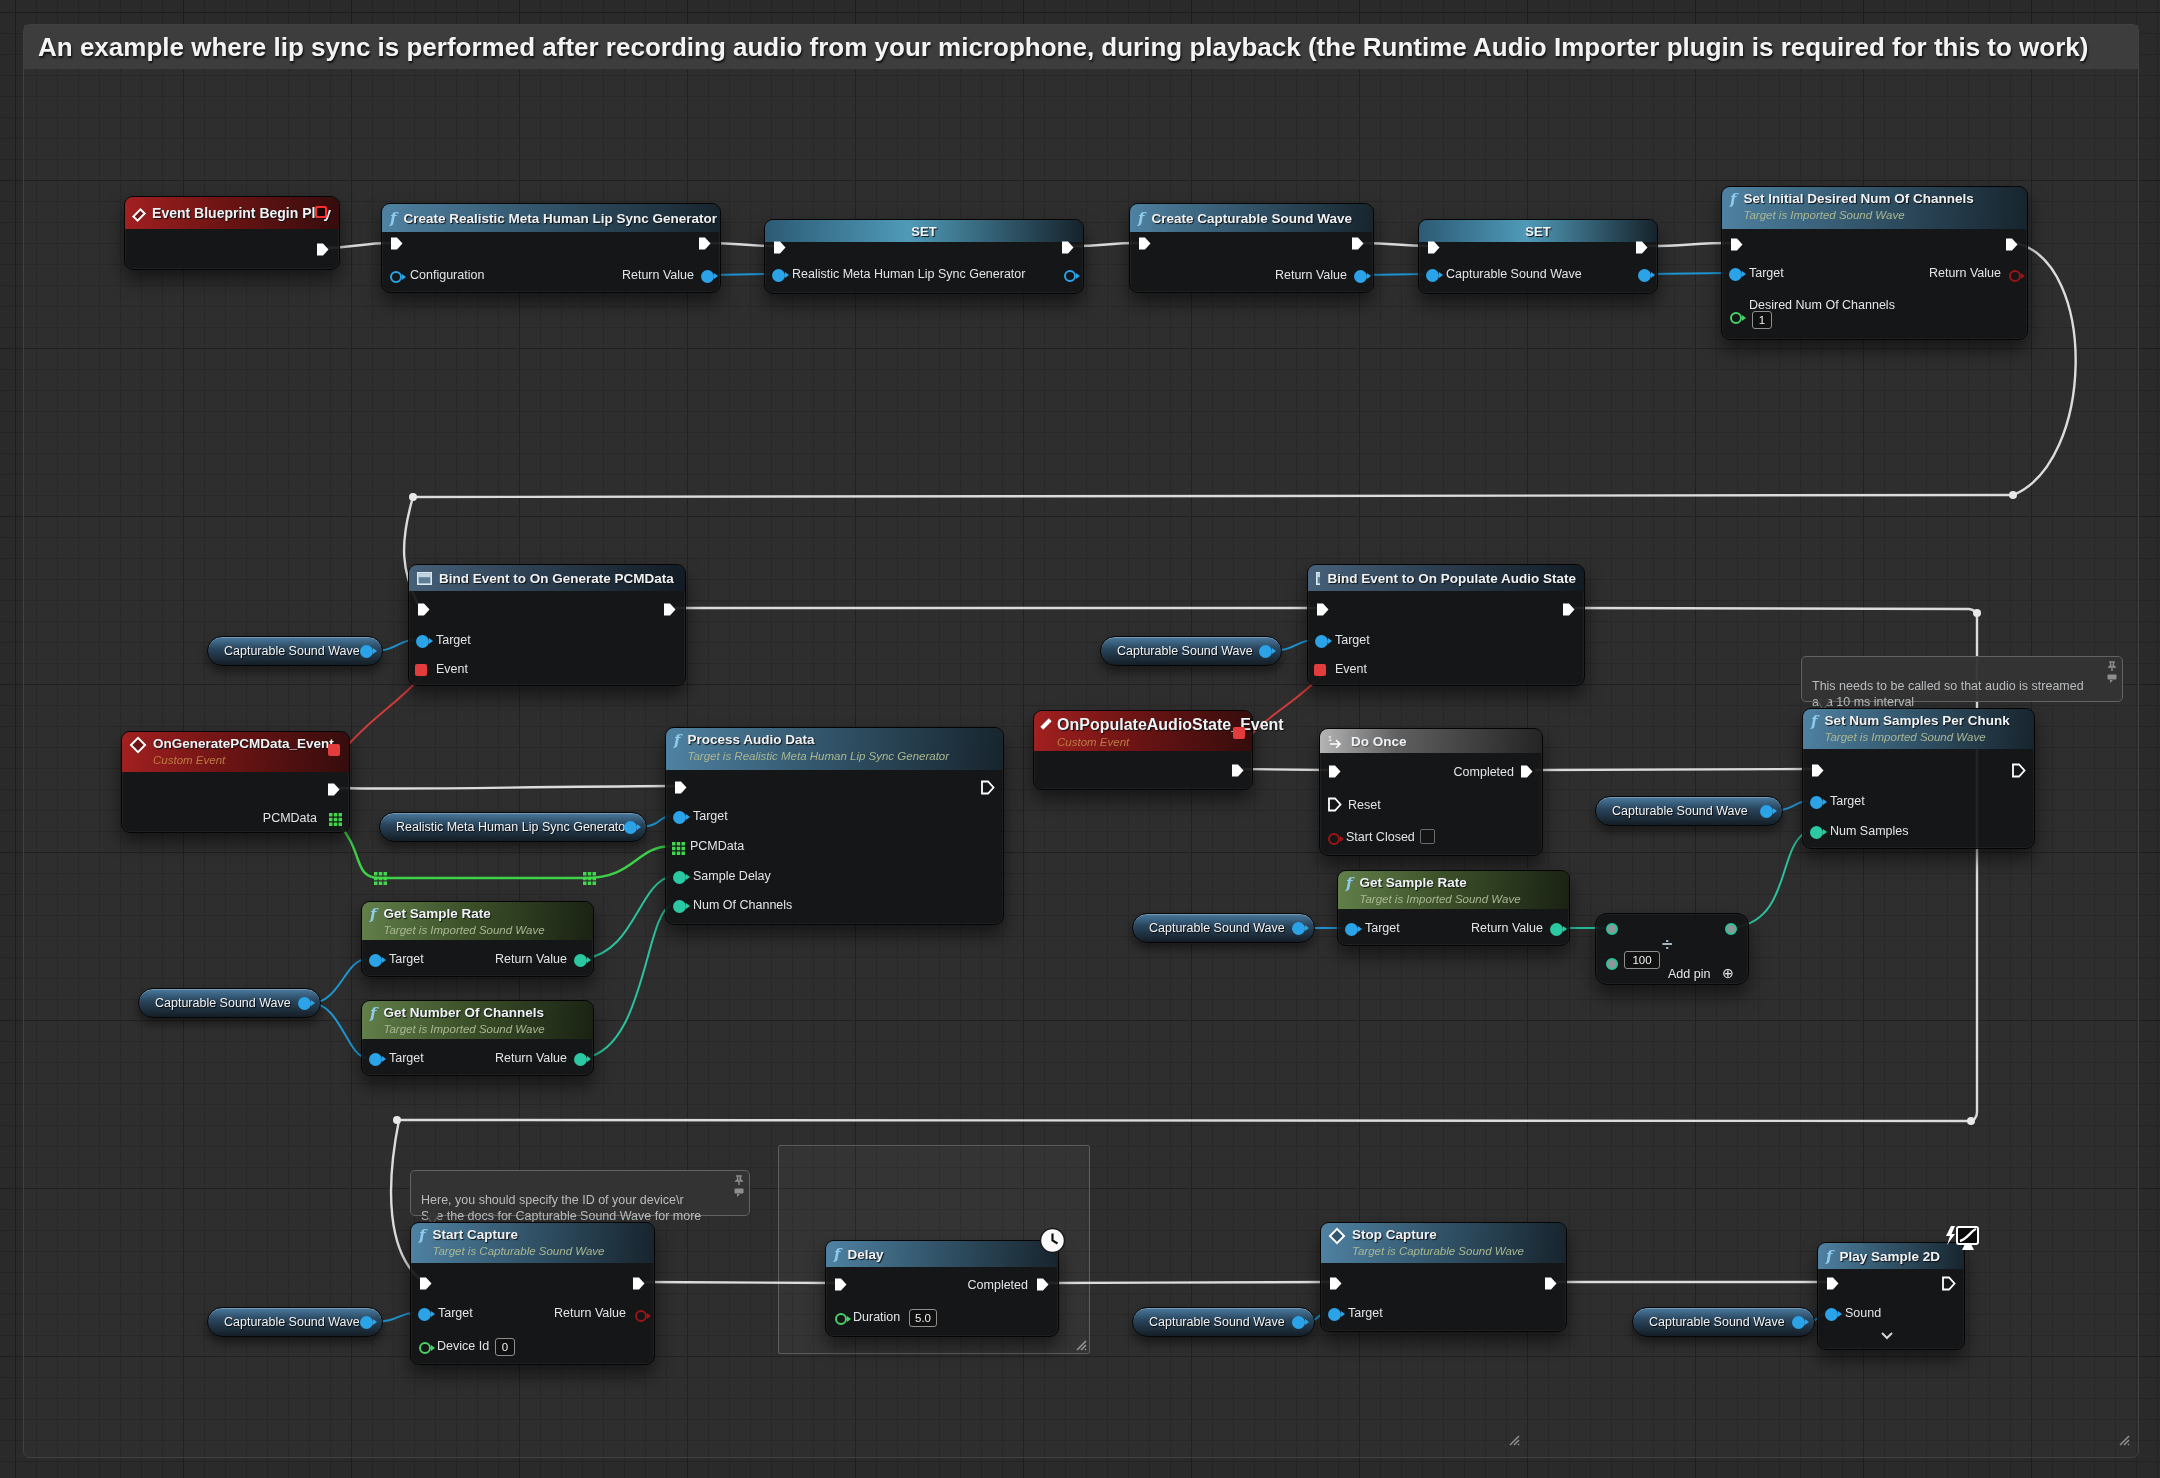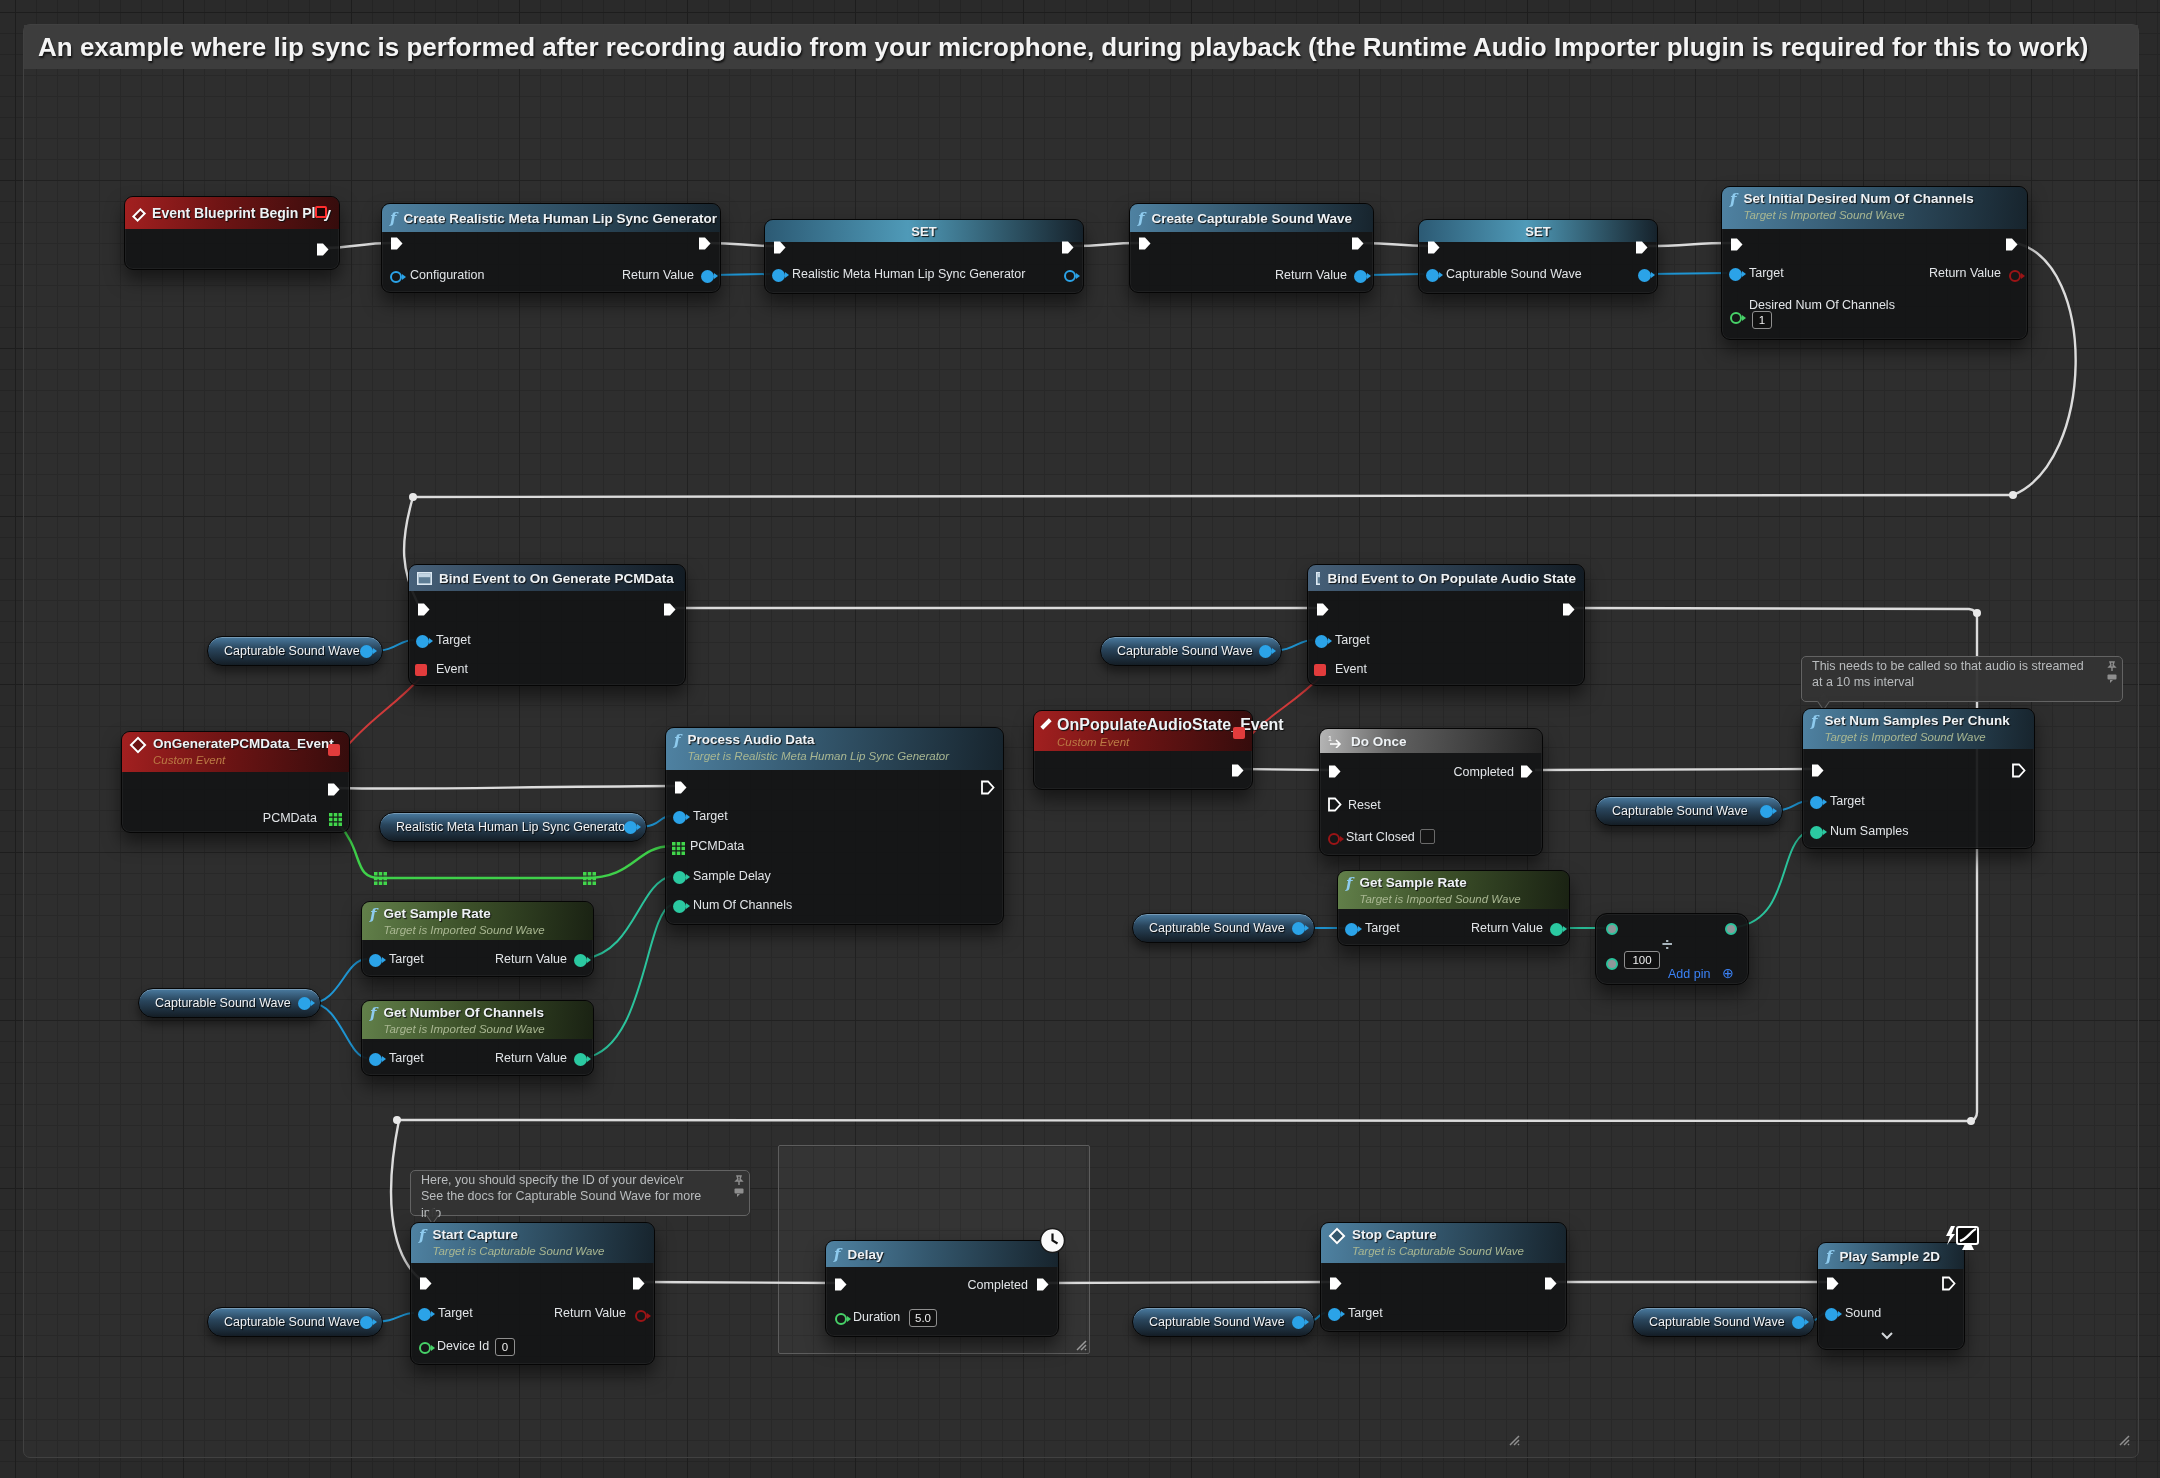--- a/index.html
+++ b/index.html
@@ -21,21 +21,21 @@
   .big-comment .bar{position:absolute;left:0;top:0;right:0;height:44px;background:#3d3d3d;
     display:flex;align-items:center;padding:0 14px;box-sizing:border-box;}
   .big-comment .bar span{font-size:26px;font-weight:bold;color:#f4f4f4;text-shadow:1px 2px 2px #111;white-space:nowrap;}
   .comment-box{position:absolute;left:778px;top:1145px;width:310px;height:207px;
     border:1px solid #5d5d5d;background:rgba(255,255,255,0.03);z-index:1;border-radius:2px;}
   .comment-box .bar{position:absolute;left:0;top:0;right:0;height:60px;background:rgba(59,59,59,0.95);
     padding:6px 10px;box-sizing:border-box;font-size:21px;font-weight:bold;color:#f2f2f2;line-height:1.25;text-shadow:1px 1px 1px #111;}
   .rs-handle{position:absolute;z-index:4;}
   
   .bubble{position:absolute;z-index:3;background:rgba(52,52,52,0.96);border:1px solid #636363;
-    border-radius:5px;color:#b9bcbe;font-size:12.5px;line-height:1.3;padding:1px 28px 5px 10px;box-sizing:border-box;}
+    border-radius:5px;color:#b9bcbe;font-size:12.5px;line-height:1.3;padding:21px 28px 5px 10px;box-sizing:border-box;}
   .bubble:after{content:"";position:absolute;left:16px;bottom:-6px;width:10px;height:10px;
     background:rgba(52,52,52,0.96);border-right:1px solid #636363;border-bottom:1px solid #636363;transform:rotate(45deg) skew(10deg,10deg);}
   .bubble .icos{position:absolute;right:5px;top:4px;display:flex;flex-direction:column;gap:3px;align-items:center;}
   
   .node{position:absolute;z-index:3;background:rgba(19,20,21,0.93);border:1px solid #050505;border-radius:9px;
     box-shadow:inset 0 0 0 1px rgba(255,255,255,0.045),0 10px 18px rgba(0,0,0,0.5);}
   .hdr{position:absolute;left:0;top:0;right:0;display:flex;align-items:flex-start;gap:7px;
     padding:4px 8px;box-sizing:border-box;border-radius:8px 8px 0 0;}
   .hdr-blue{background:linear-gradient(95deg,#4f82a2 0%,#33566c 45%,#17242d 100%);}
   .hdr-bind{background:linear-gradient(95deg,#47617a 0%,#2c3f51 45%,#121b23 100%);}
@@ -64,21 +64,21 @@
     font-size:11.5px;text-align:center;line-height:16px;height:16px;}
   .chk{position:absolute;width:13px;height:13px;background:#141414;border:1px solid #6a6a6a;border-radius:2px;}
   .pill{position:absolute;z-index:3;height:30px;border-radius:15px;border:1px solid #060606;
     background:linear-gradient(180deg,#4a7ba0 0%,#29455c 42%,#141d25 100%);
     box-shadow:inset 0 1px 0 rgba(255,255,255,0.25),0 6px 10px rgba(0,0,0,0.45);
     display:flex;align-items:center;box-sizing:border-box;padding:0 30px 0 16px;}
   .pill span{font-size:12.5px;color:#f0f2f4;white-space:nowrap;text-shadow:1px 1px 1px #0a0a0a;}
   .pill .pin{right:9px;left:auto;top:8px;}
   svg.wires{position:absolute;left:0;top:0;z-index:2;}
   .divtxt{position:absolute;color:#a7b4bc;font-weight:bold;font-size:19px;line-height:1;}
-  .addpin{position:absolute;font-size:12.5px;color:#3b82f6;white-space:nowrap;}
+  .addpin{position:absolute;font-size:12.5px;color:#e5e5e5;white-space:nowrap;}
   .chev{position:absolute;}
   .mini-ico{display:block;}
 </style>
 </head>
 <body>
 
 <div class="big-comment">
   <div class="bar">
     <span>An example where lip sync is performed after recording audio from your microphone, during playback (the Runtime Audio Importer plugin is required for this to work)</span>
   </div>

